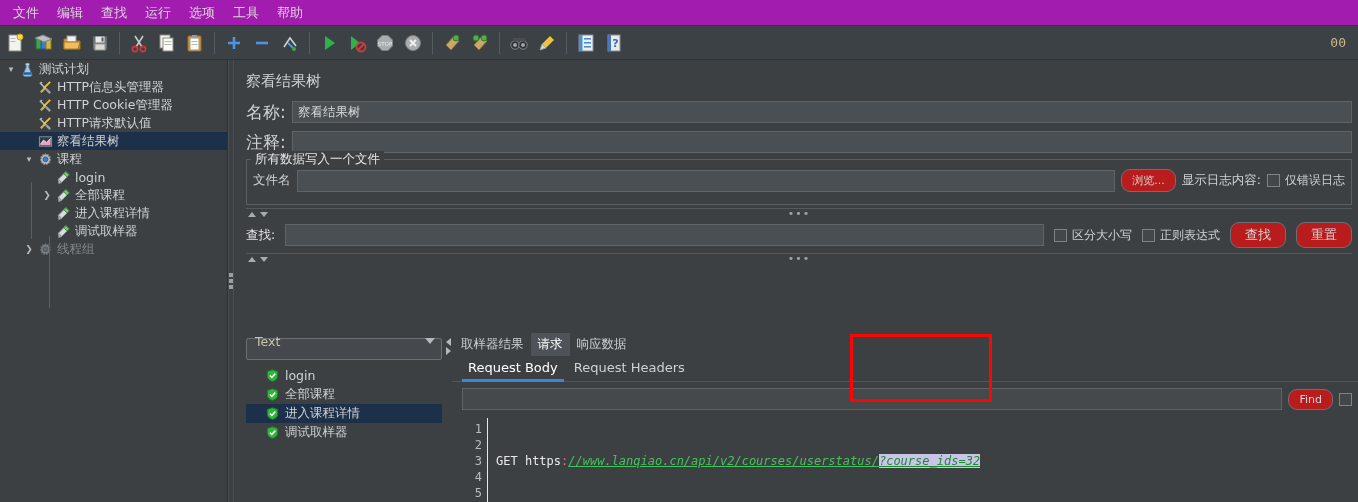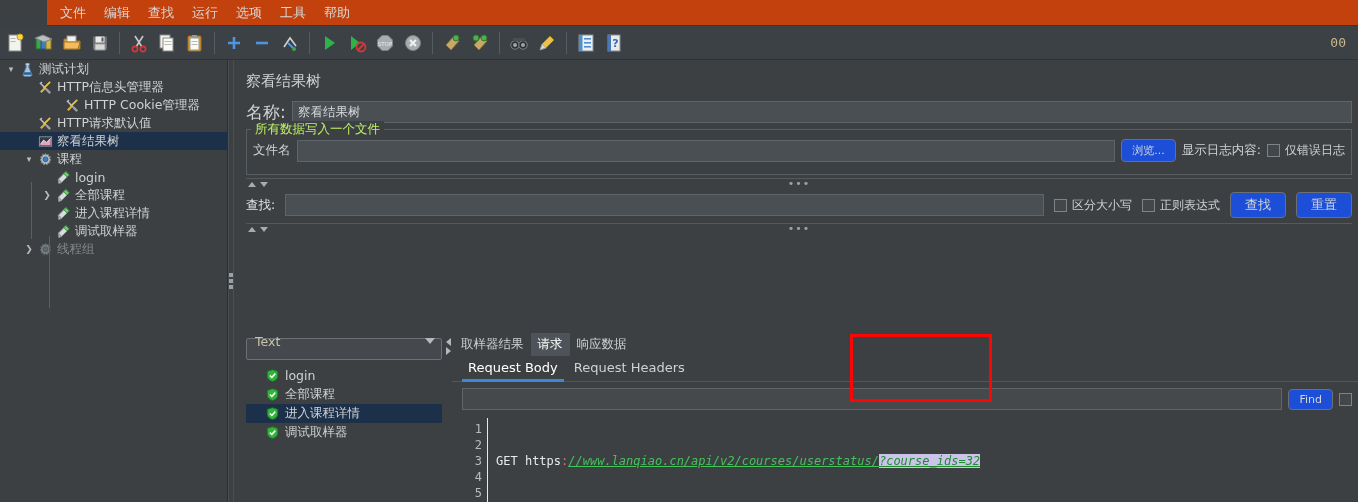--- a/index.html
+++ b/index.html
@@ -6,25 +6,24 @@
   html, body {
     width: 1358px; height: 502px;
     background: #3c4043;
     font-family: "DejaVu Sans", "Liberation Sans", sans-serif;
     overflow: hidden;
   }
   body { position: relative; }
 
   
   .menubar {
-    height: 26px; background: #c2410c;
+    height: 26px; background: #a21caf;
     display: flex; align-items: center;
     padding-left: 4px; gap: 0px;
     border-bottom: 1px solid #33373a;
-    margin-left: 47px;
   }
   .menu-item {
     color: #d8d8d8; font-size: 13px;
     padding: 4px 9px; cursor: default; white-space: nowrap;
   }
 
   
   .toolbar {
     height: 34px; background: #3c4146;
     display: flex; align-items: center;
@@ -110,28 +109,28 @@
   .groupbox {
     margin: 4px 6px 0 12px; border: 1px solid #5a5f63;
     border-top: none; position: relative; padding: 10px 6px 8px 6px;
     height: 46px;
   }
   .gb-legend {
     position: absolute; top: -8px; left: 0;
     display: flex; align-items: center; width: 100%;
   }
   .gb-legend .ln { height: 1px; background: #5a5f63; flex: 1; }
-  .gb-legend .txt { color: #bef264; font-size: 12.5px; padding: 0 4px; background: #3c4043; }
+  .gb-legend .txt { color: #e5e5e5; font-size: 12.5px; padding: 0 4px; background: #3c4043; }
   .gb-legend .ln.left { flex: none; width: 4px; }
   .gb-inner { display: flex; align-items: center; gap: 6px; }
   .gb-inner .lbl { color: #cfd2d4; font-size: 12.5px; }
 
   .jbtn {
-    background: #1d4ed8; border: 1px solid #6a7074;
-    color: #d3d6d8; font-size: 11px; border-radius: 4px;
+    background: #b91c1c; border: 1px solid #6a7074;
+    color: #d3d6d8; font-size: 11px; border-radius: 9px;
     padding: 3px 10px; cursor: default; white-space: nowrap;
     font-family: "DejaVu Sans", sans-serif;
   }
   .jbtn.lg { font-size: 13px; padding: 3px 14px; }
 
   .jchk {
     width: 13px; height: 13px; background: #43474a;
     border: 1px solid #7d8387; flex: none; display: inline-block;
   }
   .chk-wrap { display: flex; align-items: center; gap: 5px; }
@@ -457,21 +456,21 @@
         <span class="t-ico">
           <svg width="15" height="15" viewBox="0 0 16 16">
             <path d="M2 3 L9 10 M4 2 L3 4" stroke="#b8bcbf" stroke-width="1.6" fill="none"></path>
             <path d="M9 10 L13 14" stroke="#9aa0a4" stroke-width="2.4"></path>
             <path d="M13 2 L6 9" stroke="#e8c24a" stroke-width="2" fill="none"></path>
             <path d="M3 13 L7 9" stroke="#d9b33a" stroke-width="2.2"></path>
           </svg>
         </span>
         <span class="t-label">HTTP信息头管理器</span>
       </div>
-      <div class="tnode" style="padding-left: 22px; justify-content: center;">
+      <div class="tnode" style="padding-left: 22px;">
         <span class="t-twisty">&nbsp;</span>
         <span class="t-ico">
           <svg width="15" height="15" viewBox="0 0 16 16">
             <path d="M2 3 L9 10 M4 2 L3 4" stroke="#b8bcbf" stroke-width="1.6" fill="none"></path>
             <path d="M9 10 L13 14" stroke="#9aa0a4" stroke-width="2.4"></path>
             <path d="M13 2 L6 9" stroke="#e8c24a" stroke-width="2" fill="none"></path>
             <path d="M3 13 L7 9" stroke="#d9b33a" stroke-width="2.2"></path>
           </svg>
         </span>
         <span class="t-label">HTTP Cookie管理器</span>
@@ -577,20 +576,24 @@
 
   <div class="right-pane">
 
     <div class="panel-title">察看结果树</div>
 
     <div class="form-row">
       <div class="form-lbl">名称:</div>
       <input class="jtf" value="察看结果树" style="">
     </div>
 
+    <div class="form-row">
+      <div class="form-lbl">注释:</div>
+      <input class="jtf" value="" style="">
+    </div>
 
     <div class="groupbox">
       <div class="gb-legend">
         <div class="ln left"></div>
         <div class="txt">所有数据写入一个文件</div>
         <div class="ln"></div>
       </div>
       <div class="gb-inner">
         <span class="lbl">文件名</span>
         <input class="jtf" style="flex: 1 1 0%;" value="">

